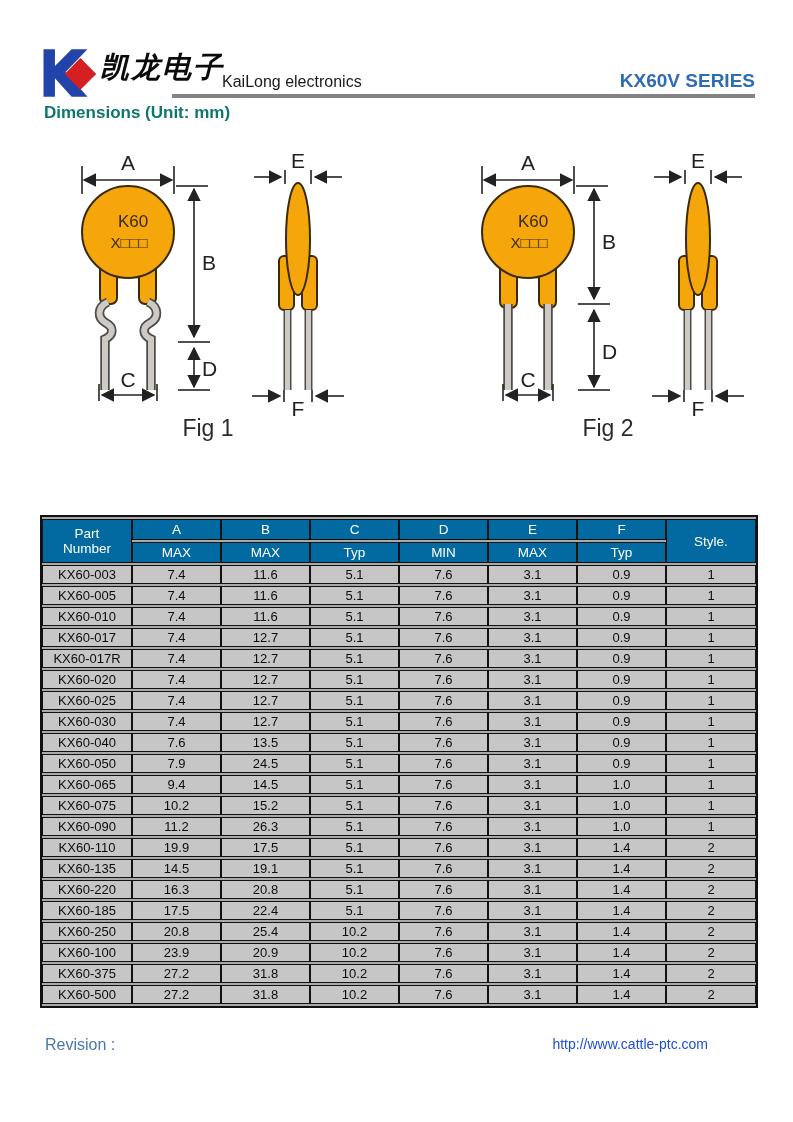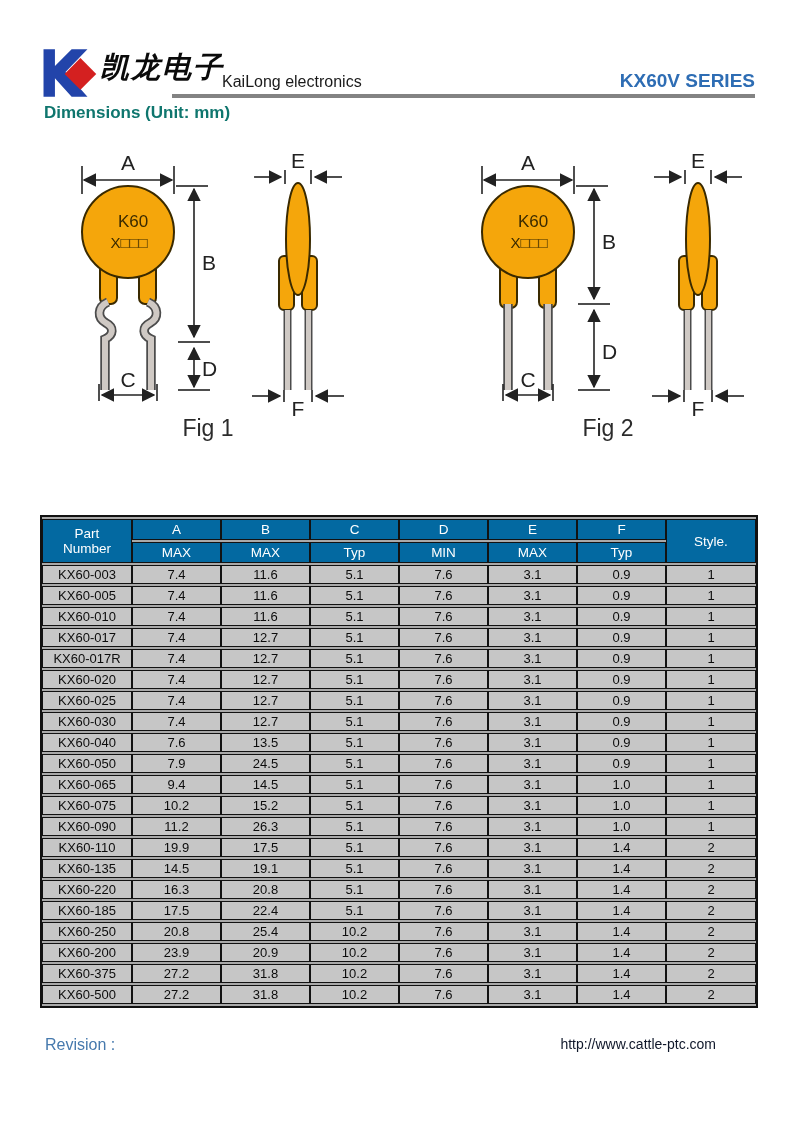--- a/index.html
+++ b/index.html
@@ -49,21 +49,21 @@
     background:#0369a1; color:#fff; font-weight:normal;
     font-size:13.5px; height:21px; padding:1px 2px;
   }
   .dim-table th.span2 { font-size:13.5px; }
   .dim-table th.style-h { vertical-align:top; padding-top:14px; }
   .dim-table td {
     background:#c6c6c6; color:#0c0c0c; font-size:13px; height:17px; padding:1px 3px;
   }
   
   .footer-left  { position:absolute; left:45px;  top:1036px; font-size:16px; color:#4679ad; }
-  .footer-right { position:absolute; right:77px; top:1036px; font-size:14px; color:#0f172a; }
+  .footer-right { position:absolute; right:85px; top:1036px; font-size:14px; color:#1d4ed8; }
 </style>
 </head>
 <body>
 
 <div class="page">
 
   <div class="header">
     <svg class="logo-svg" width="58" height="62" viewBox="0 0 66 62">
       <path d="M4 4 H17 V23 L36 4 H54 L29 30 L54 58 H36 L17 37 V58 H4 Z" fill="#2244aa"></path>
       <polygon points="46,14 64,32 46,50 28,32" fill="#d42020"></polygon>
@@ -399,21 +399,21 @@
           <td>KX60-250</td>
           <td>20.8</td>
           <td>25.4</td>
           <td>10.2</td>
           <td>7.6</td>
           <td>3.1</td>
           <td>1.4</td>
           <td>2</td>
         </tr>
         <tr>
-          <td>KX60-200</td>
+          <td>KX60-100</td>
           <td>23.9</td>
           <td>20.9</td>
           <td>10.2</td>
           <td>7.6</td>
           <td>3.1</td>
           <td>1.4</td>
           <td>2</td>
         </tr>
         <tr>
           <td>KX60-375</td>

